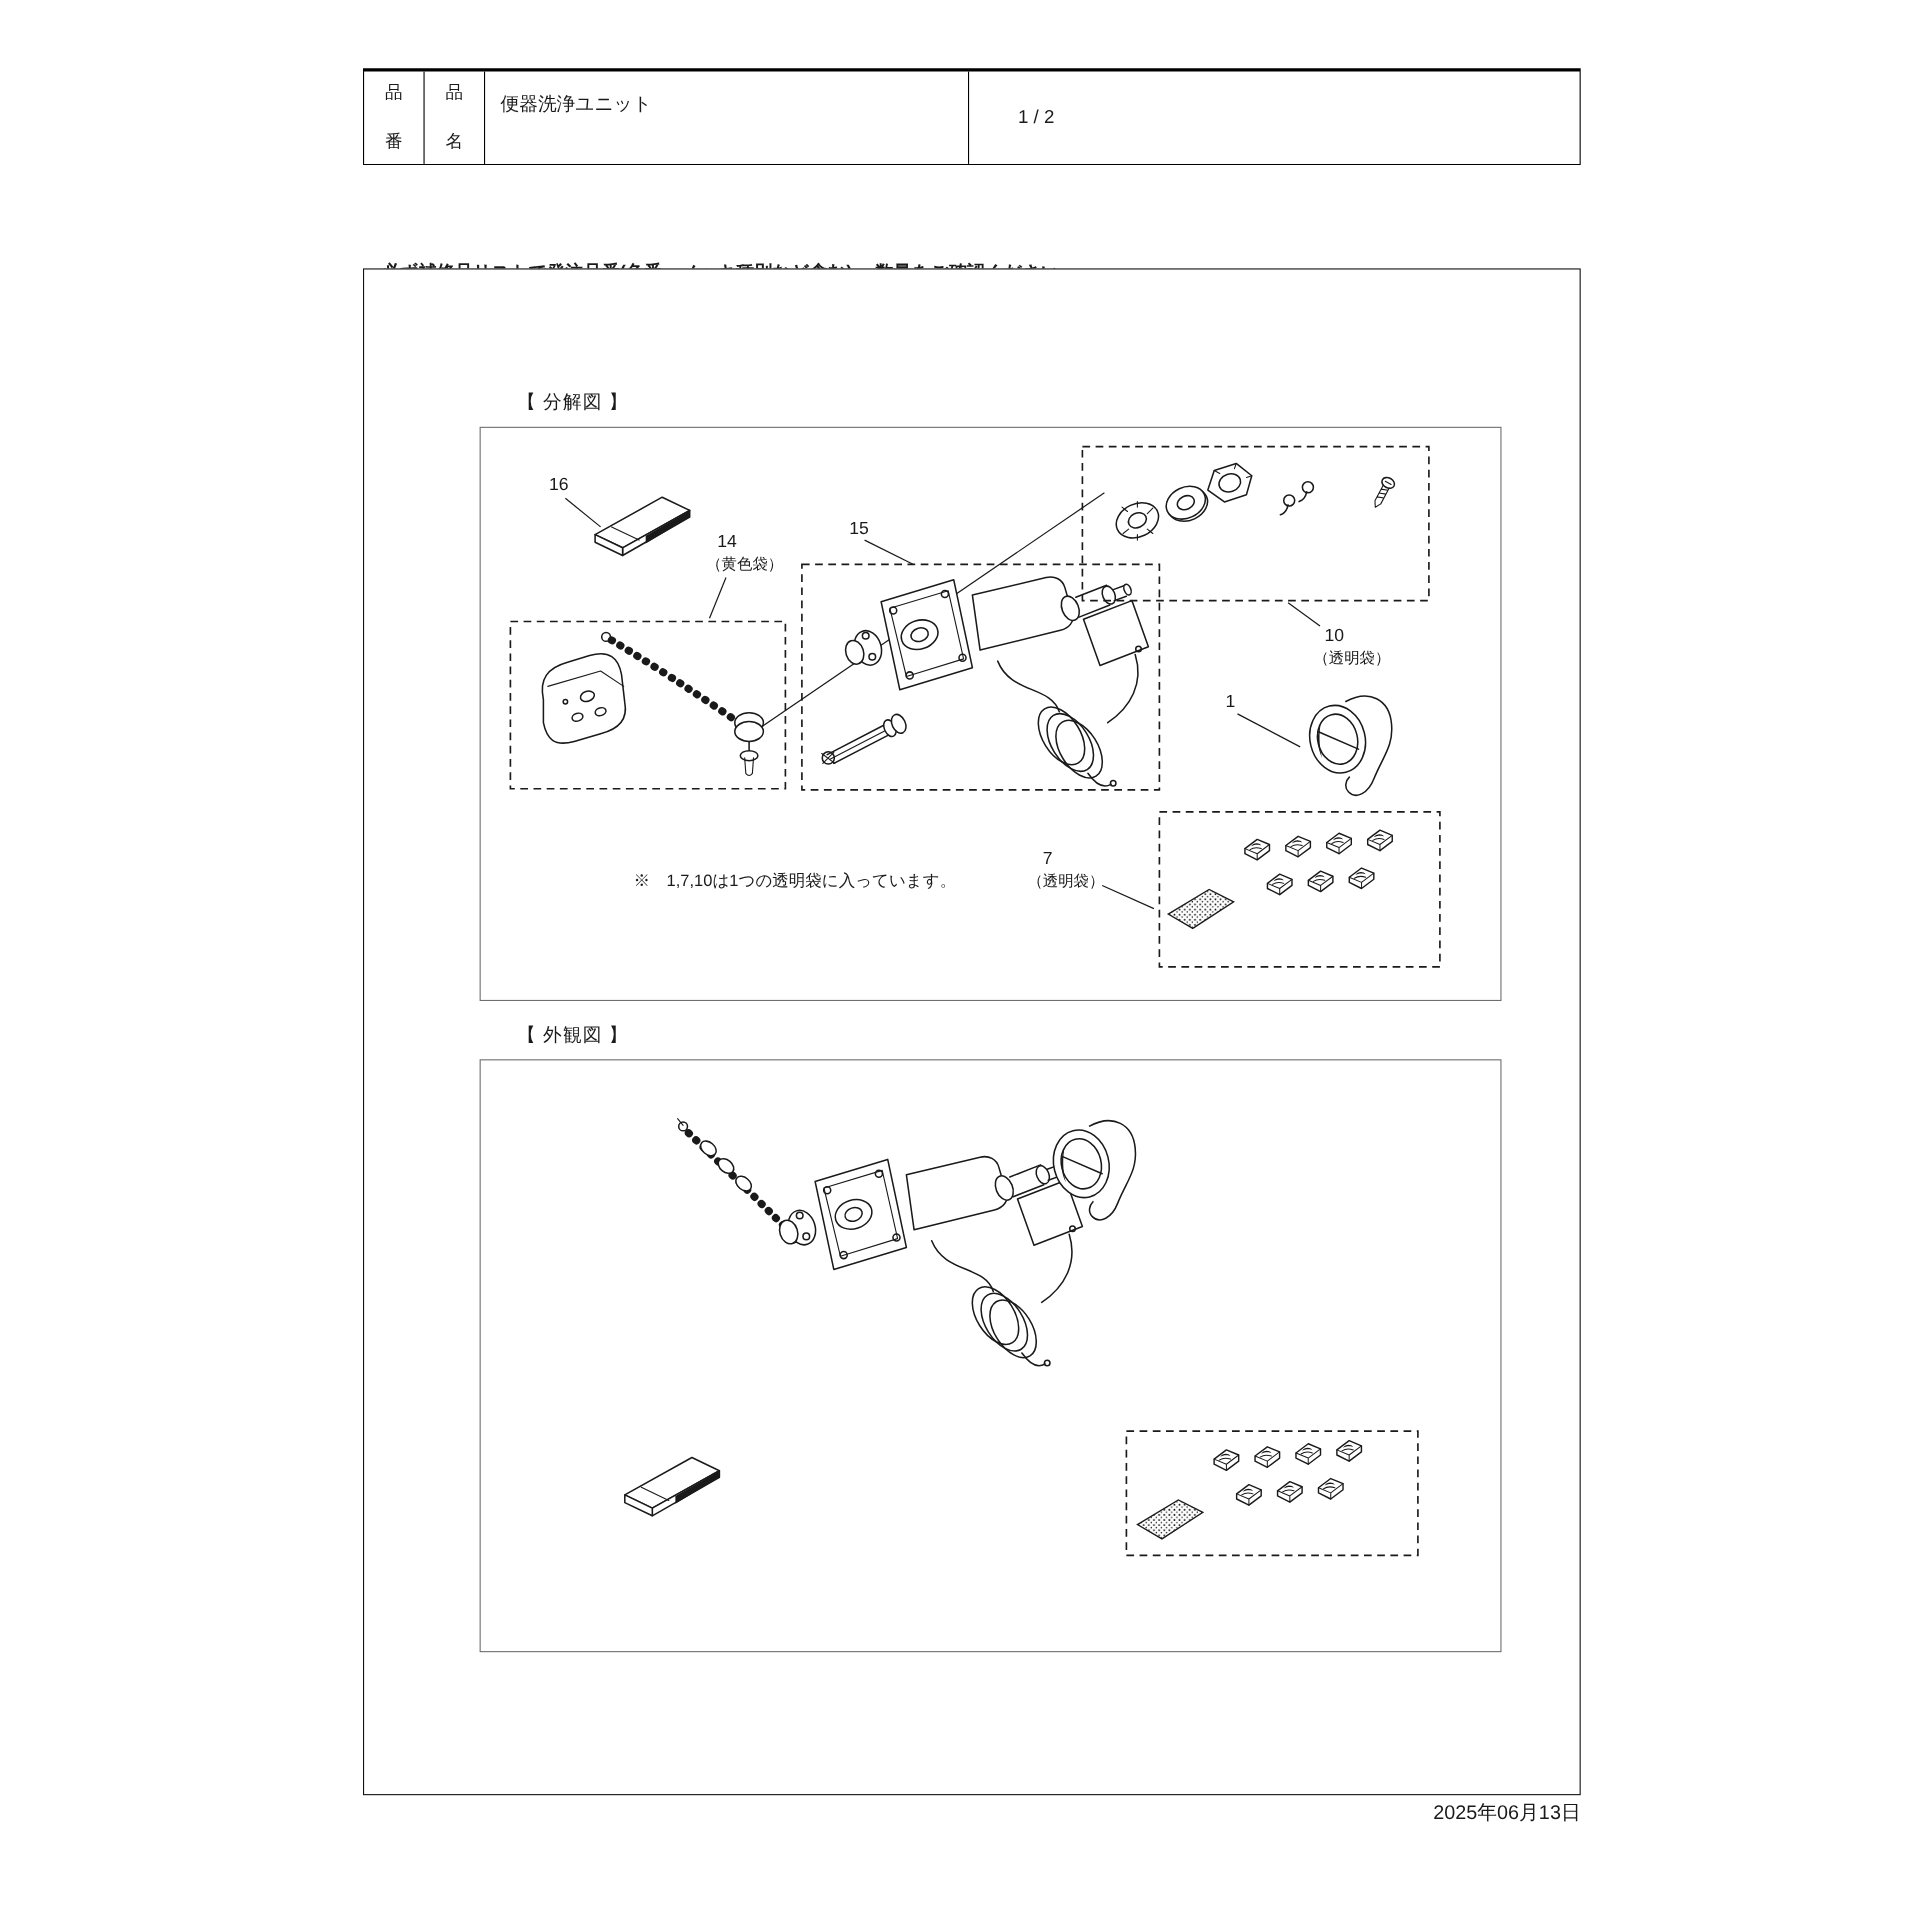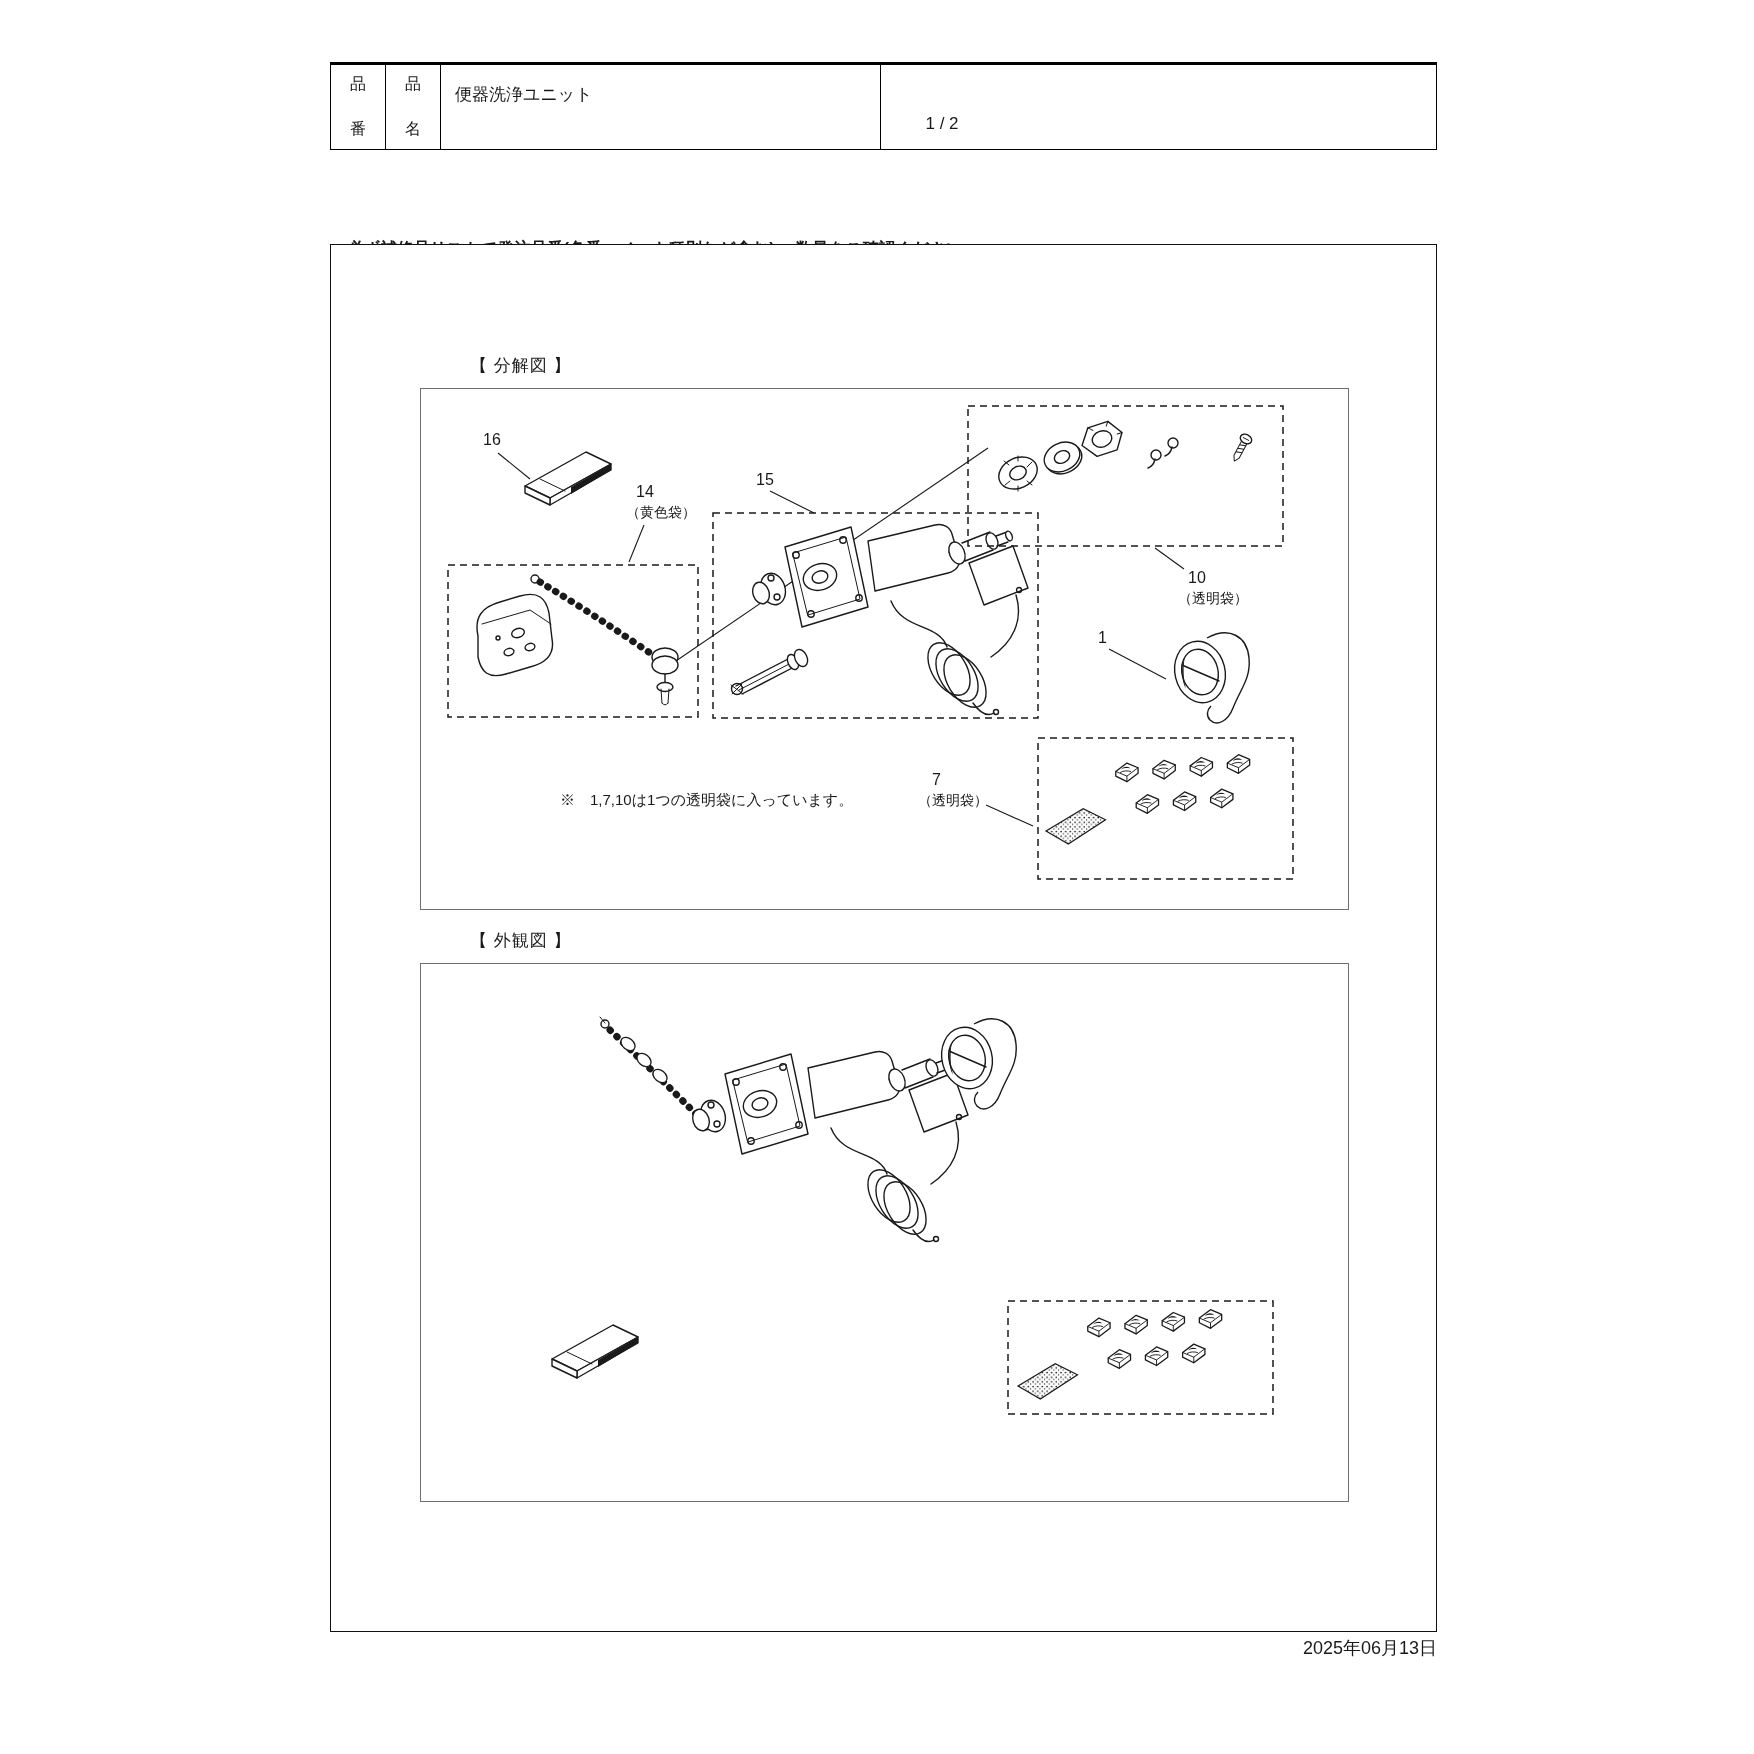--- a/index.html
+++ b/index.html
@@ -3,40 +3,40 @@
 <meta charset="utf-8">
 <style>
   html,body{margin:0;padding:0;background:#fff;}
   .page{position:relative;width:1754px;height:1754px;background:#ffffff;
         font-family:"Liberation Sans",sans-serif;color:#1a1a1a;overflow:hidden;}
 
   
   .htable{position:absolute;left:330px;top:62px;width:1107px;height:88px;box-sizing:border-box;
           border:1px solid #000;border-top:3px solid #000;display:flex;background:#fff;}
   .hcell{box-sizing:border-box;border-right:1px solid #000;position:relative;height:100%;}
-  .hcell:last-child{border-right:none;margin-top:17px;}
+  .hcell:last-child{border-right:none;}
   .w-lbl{width:55px;}.w-pno{width:435px;}.w-pnm{width:440px;}.w-page{width:122px;}
   .vlabel{display:flex;flex-direction:column;justify-content:space-between;align-items:center;
           padding:9px 0;font-size:16px;height:100%;box-sizing:border-box;}
   .partno{font-size:22px;letter-spacing:1px;padding:32px 0 0 28px;font-family:"Liberation Mono","Liberation Sans",monospace;}
   .partname{font-size:17px;padding:18px 0 0 14px;font-weight:500;}
   .pageind{display:flex;align-items:center;justify-content:center;height:100%;font-size:17px;}
 
   
   .notice{position:absolute;left:347px;top:186px;font-size:16.5px;line-height:25px;font-weight:600;white-space:pre;}
 
   
   .outerbox{position:absolute;left:330px;top:244px;width:1107px;height:1388px;
             border:1.5px solid #111;box-sizing:border-box;background:#fff;}
 
   .sectitle{position:absolute;font-size:17px;font-weight:400;letter-spacing:1px;}
   .t-exploded{left:470px;top:354px;}
   .t-outline{left:470px;top:929px;}
 
-  .innerbox{position:absolute;left:420px;width:927px;border:1px solid #6e6e6e;box-sizing:content-box;background:#fff;text-decoration:underline;}
+  .innerbox{position:absolute;left:436px;width:927px;border:1px solid #6e6e6e;box-sizing:content-box;background:#fff;text-decoration:underline;}
   .b-exploded{top:388px;height:520px;}
   .b-outline{top:963px;height:537px;}
   .innerbox svg{display:block;width:100%;height:100%;}
 
   .datestamp{position:absolute;right:317px;top:1636px;font-size:18px;}
 
   
   .s{fill:none;stroke:#1a1a1a;stroke-width:1.4;stroke-linecap:round;stroke-linejoin:round;}
   .sf{fill:#fff;stroke:#1a1a1a;stroke-width:1.4;stroke-linejoin:round;}
   .ink{fill:#1a1a1a;stroke:none;}

